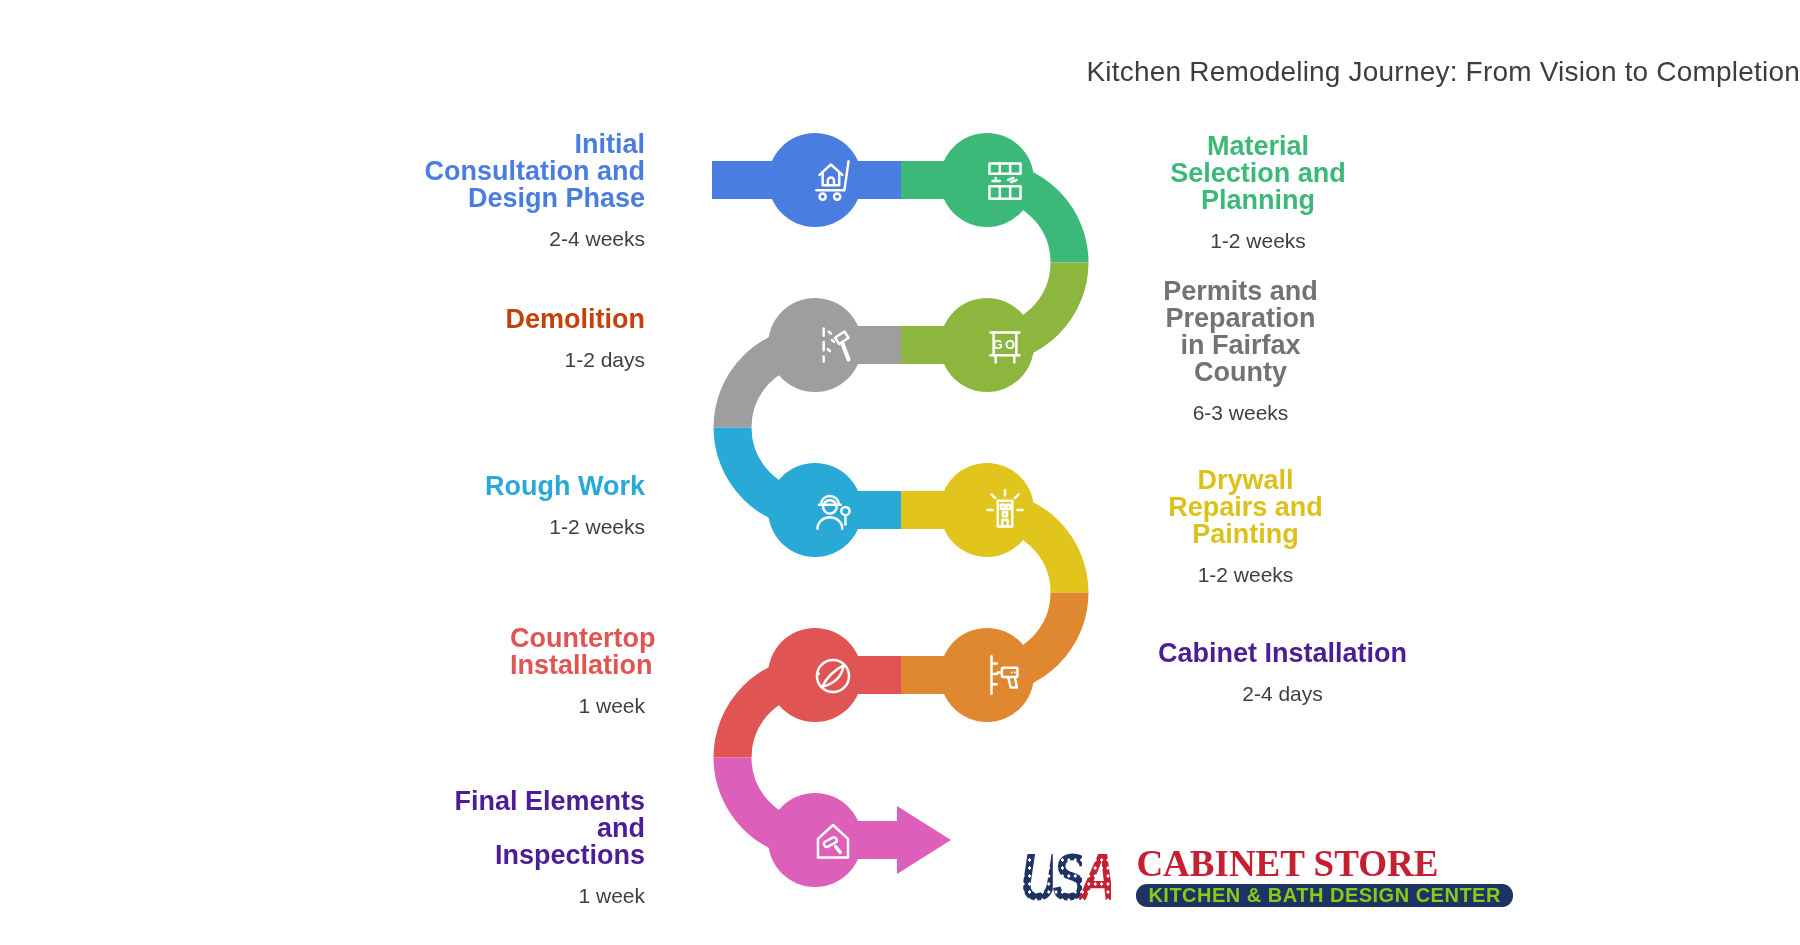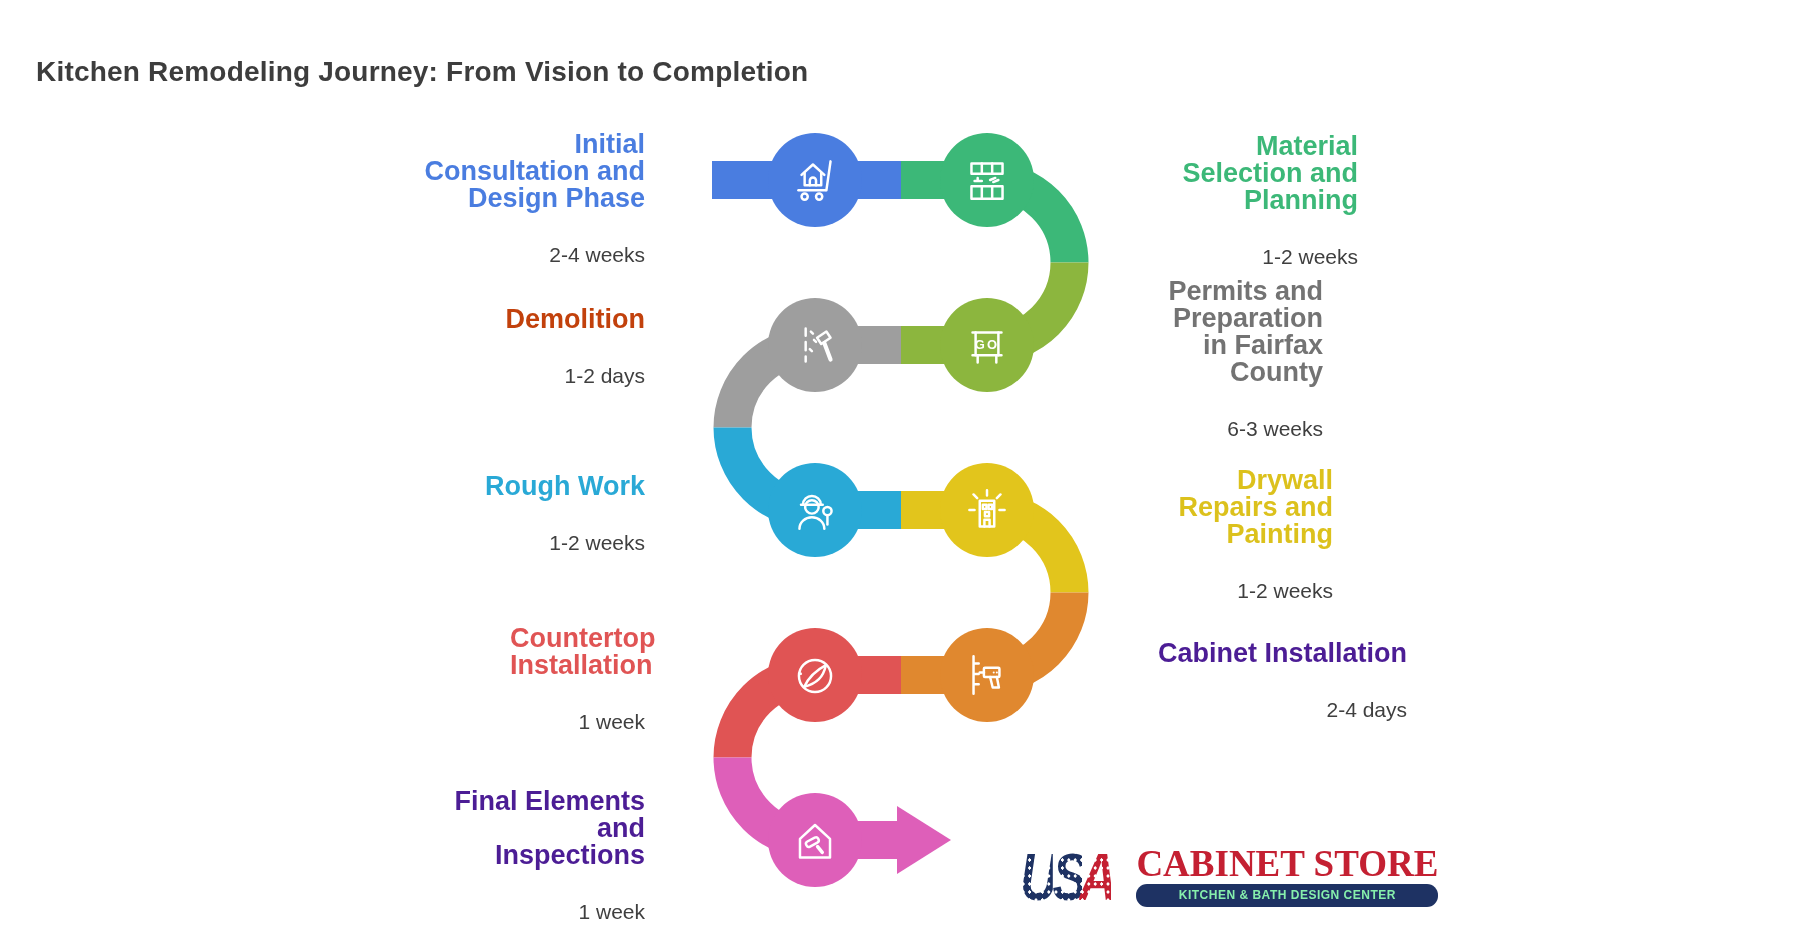--- a/index.html
+++ b/index.html
@@ -1,42 +1,42 @@
 <!DOCTYPE html>
 <html><head>
 <meta charset="utf-8">
 <style>
   html,body{margin:0;padding:0;}
   body{
     width:1800px;height:945px;position:relative;overflow:hidden;
     background:#ffffff;font-family:"Liberation Sans",sans-serif;
   }
   .title{
-    position:absolute;left:36px;right:0;top:56px;text-align:left;
-    font-size:28px;font-weight:bold;color:#3d3d3d;letter-spacing:.2px;
+    position:absolute;left:36px;right:0;top:56px;text-align:right;
+    font-size:28px;font-weight:normal;color:#3d3d3d;letter-spacing:.2px;
   }
   #path-svg{position:absolute;left:0;top:0;z-index:0;}
   .node{
     position:absolute;width:94px;height:94px;border-radius:50%;
-    display:flex;align-items:center;justify-content:center;z-index:2;
+    display:flex;align-items:center;justify-content:flex-end;z-index:2;
   }
   .icon{width:58px;height:58px;}
   .icon path,.icon rect,.icon circle{
     stroke:#ffffff;fill:none;stroke-width:2.4;stroke-linecap:round;stroke-linejoin:round;
   }
   .icon .fillw{fill:#ffffff;stroke:none;}
   .icon text{
     fill:#ffffff;stroke:none;font-family:"Liberation Sans",sans-serif;
     font-weight:bold;font-size:12.5px;letter-spacing:2px;text-anchor:middle;
   }
   .step-text{position:absolute;z-index:3;}
   .step-text.left{right:1155px;text-align:right;}
-  .step-text.right{left:1158px;text-align:right;}
+  .step-text.right{left:1158px;text-align:center;}
   .label{font-size:27px;font-weight:bold;line-height:27px;}
-  .duration{font-size:21px;color:#3f3f3f;line-height:27px;margin-top:29px;}
+  .duration{font-size:21px;color:#3f3f3f;line-height:27px;margin-top:13px;}
   .c0{color:#4a7de0;} .c1{color:#3cb878;} .c2{color:#737373;}
   .c3{color:#c2410c;} .c4{color:#29a9d6;} .c5{color:#dcc11c;}
   .c6{color:#4c1d95;} .c7{color:#e05454;} .c8{color:#4c1d95;}
   
   .logo{position:absolute;left:1020px;top:846px;display:flex;align-items:flex-start;z-index:3;}
   .usa{
     font-size:66px;line-height:62px;font-weight:bold;font-style:italic;
     letter-spacing:-7px;transform:scaleX(.8);transform-origin:left top;white-space:nowrap;
   }
   .usa .star{
@@ -51,22 +51,22 @@
     background-size:8px 8px;
     -webkit-background-clip:text;background-clip:text;color:transparent;
     margin-left:-4px;
   }
   .logo-right{margin-left:2px;display:flex;flex-direction:column;align-items:flex-start;justify-content:center;}
   .store-name{
     font-family:"Liberation Serif",serif;font-weight:bold;color:#c42032;
     font-size:37px;line-height:36px;letter-spacing:0;white-space:nowrap;
   }
   .tagline-pill{
-    margin-top:2px;background:#1e3263;color:#86efac;font-weight:bold;
-    font-size:12px;line-height:20px;padding:1px 12px 2px;border-radius:11px;
+    margin-top:2px;background:#1e3263;color:#84cc16;font-weight:bold;
+    font-size:20px;line-height:20px;padding:1px 12px 2px;border-radius:11px;
     letter-spacing:.5px;white-space:nowrap;align-self:stretch;text-align:center;
   }
 </style>
 </head>
 <body>
 
 <div class="title">Kitchen Remodeling Journey: From Vision to Completion</div>
 
 <svg id="path-svg" width="1800" height="945" viewBox="0 0 1800 945">
   <g fill="none" stroke-width="38">

